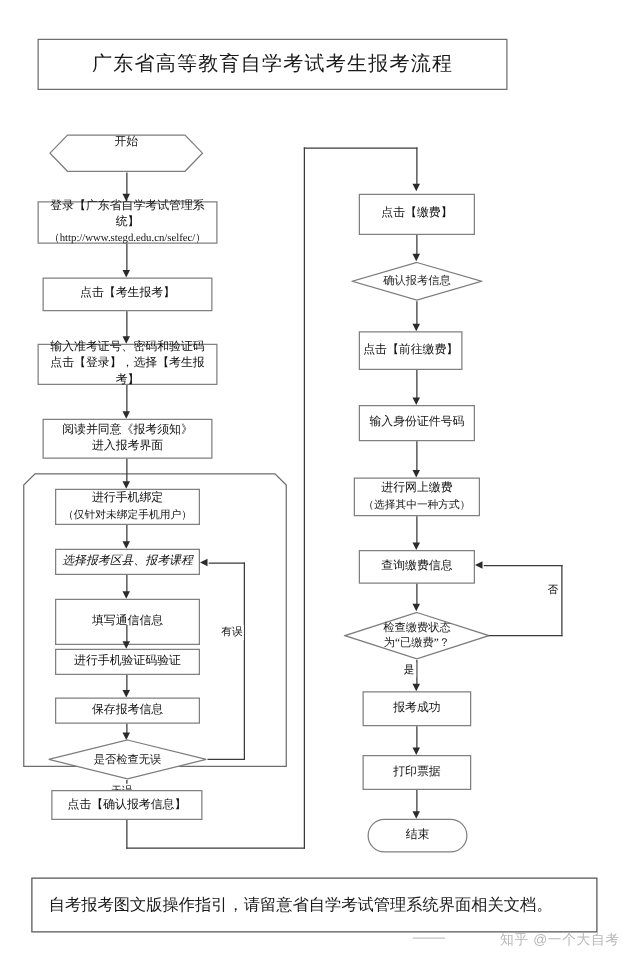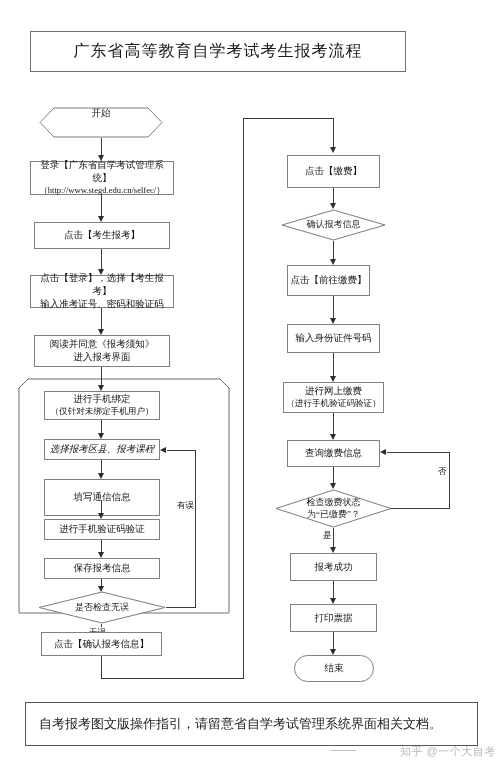--- a/index.html
+++ b/index.html
@@ -175,22 +175,22 @@
   <div class="arrow-down" style="left:97.5px; top:216px;"></div>
 
   <div class="node" style="left:34px; top:222px; width:136px; height:27px;">
     <span>点击【考生报考】</span>
   </div>
 
   <div class="line vline" style="left:101px; top:249px; height:23px;"></div>
   <div class="arrow-down" style="left:97.5px; top:269px;"></div>
 
   <div class="node" style="left:30px; top:275px; width:144px; height:33px;">
+    <span>输入准考证号、密码和验证码</span>
     <span>点击【登录】，选择【考生报考】</span>
-    <span>输入准考证号、密码和验证码</span>
   </div>
 
   <div class="line vline" style="left:101px; top:308px; height:24px;"></div>
   <div class="arrow-down" style="left:97.5px; top:329px;"></div>
 
   <div class="node" style="left:34px; top:335px; width:136px; height:32px;">
     <span>阅读并同意《报考须知》</span>
     <span>进入报考界面</span>
   </div>
 
@@ -287,21 +287,21 @@
 
   <div class="node" style="left:287px; top:324px; width:93px; height:29px;">
     <span>输入身份证件号码</span>
   </div>
 
   <div class="line vline" style="left:333px; top:353px; height:26px;"></div>
   <div class="arrow-down" style="left:330px; top:376px;"></div>
 
   <div class="node" style="left:283px; top:382px; width:101px; height:31px;">
     <span>进行网上缴费</span>
-    <span class="l2">（进行手机验证码验证）</span>
+    <span class="l2">（选择其中一种方式）</span>
   </div>
 
   <div class="line vline" style="left:333px; top:413px; height:24px;"></div>
   <div class="arrow-down" style="left:330px; top:434px;"></div>
 
   <div class="node" style="left:287px; top:440px; width:93px; height:27px;">
     <span>查询缴费信息</span>
   </div>
 
   <div class="line vline" style="left:333px; top:467px; height:19px;"></div>

